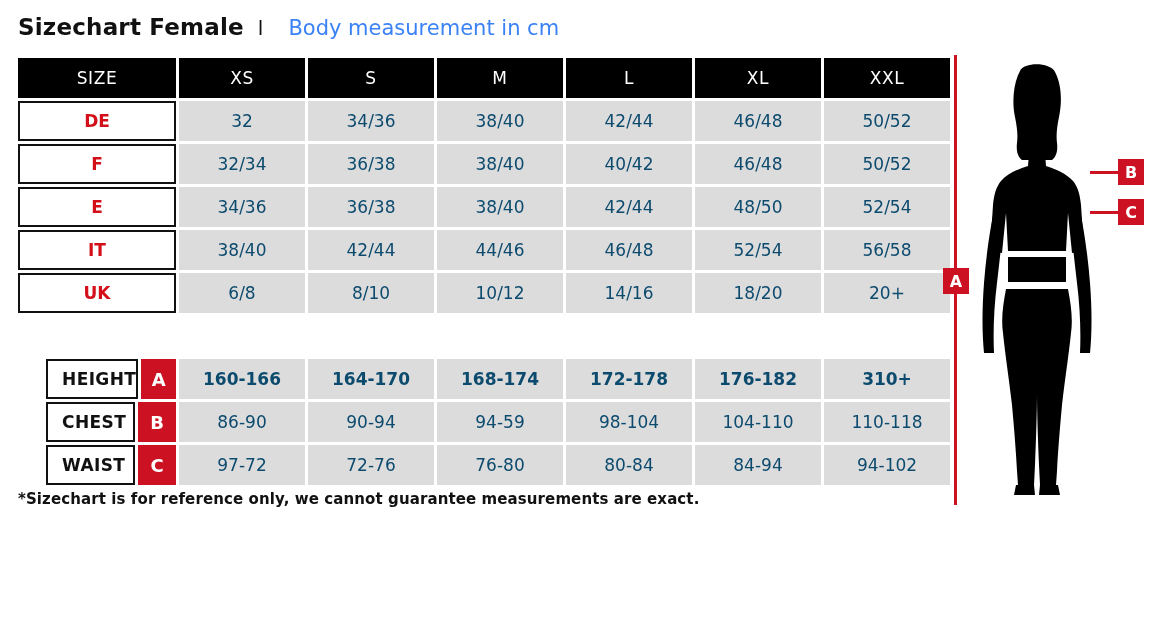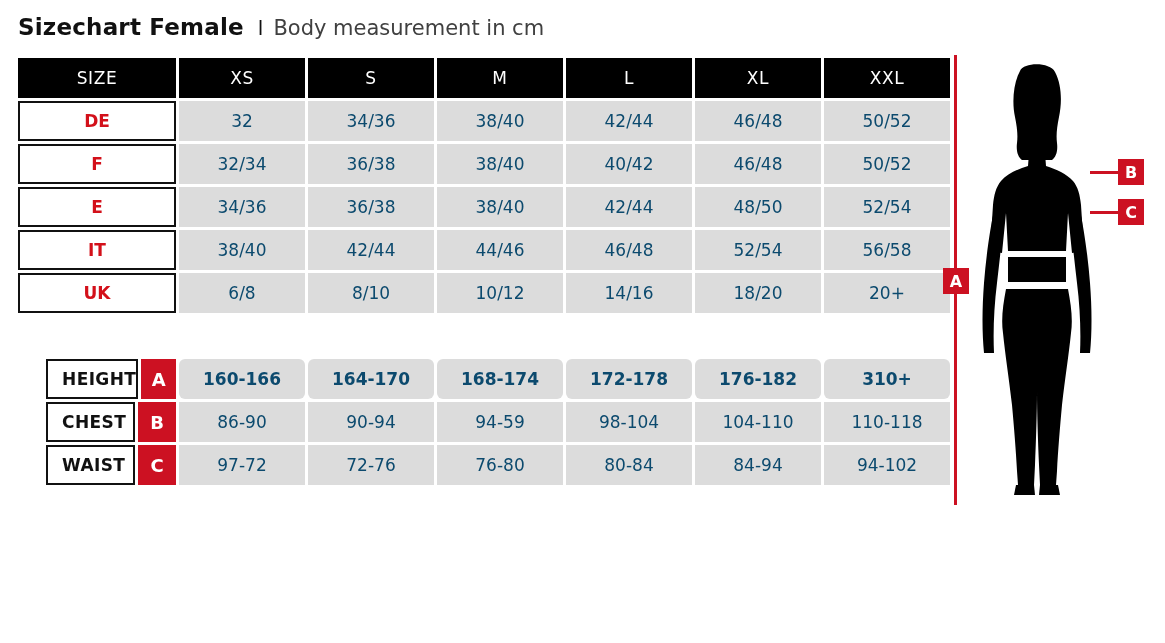--- a/index.html
+++ b/index.html
@@ -39,21 +39,22 @@
   }
   .title-sep {
     font-size: 20px;
     font-weight: normal;
     color: #111;
     margin: 0 10px 0 14px;
   }
   .title-sub {
     font-size: 21px;
     font-weight: normal;
-    color: #404040;
+    color: #3b82f6;
+    margin-left: 15px;
   }
 
   
   .table-wrap {
     position: absolute;
     left: 18px;
     top: 58px;
     width: 918px;
   }
   table.sizechart {
@@ -94,21 +95,21 @@
     font-size: 17px;
     box-sizing: border-box;
   }
 
   
   .val {
     background: #dcdcdc;
     color: #0c4a6e;
     font-size: 17px;
   }
-  .val.bold { font-weight: bold; border-radius: 6px; }
+  .val.bold { font-weight: bold; }
 
   
   .meas-cell {
     padding: 0 !important;
     background: transparent;
   }
   .meas-inner {
     display: flex;
     height: 40px;
     align-items: stretch;
@@ -361,20 +362,21 @@
           <td class="val">72-76</td>
           <td class="val">76-80</td>
           <td class="val">80-84</td>
           <td class="val">84-94</td>
           <td class="val">94-102</td>
         </tr>
       </tbody>
     </table>
   </div>
 
+  <div class="footnote">*Sizechart is for reference only, we cannot guarantee measurements are exact.</div>
 
   <div class="figure-area">
     <div class="vline"></div>
     <div class="tag-a">A</div>
     <div class="lead-b"></div>
     <div class="lead-c"></div>
     <div class="tag-b">B</div>
     <div class="tag-c">C</div>
 
     <svg class="silhouette" width="130" height="440" viewBox="0 0 130 440" xmlns="http://www.w3.org/2000/svg">

